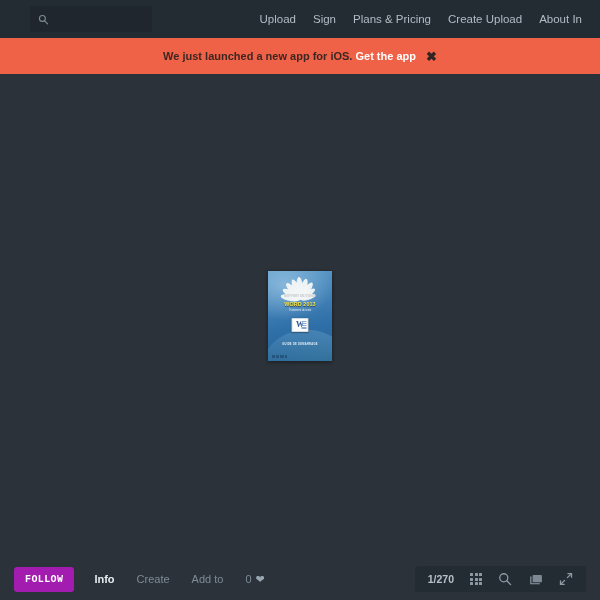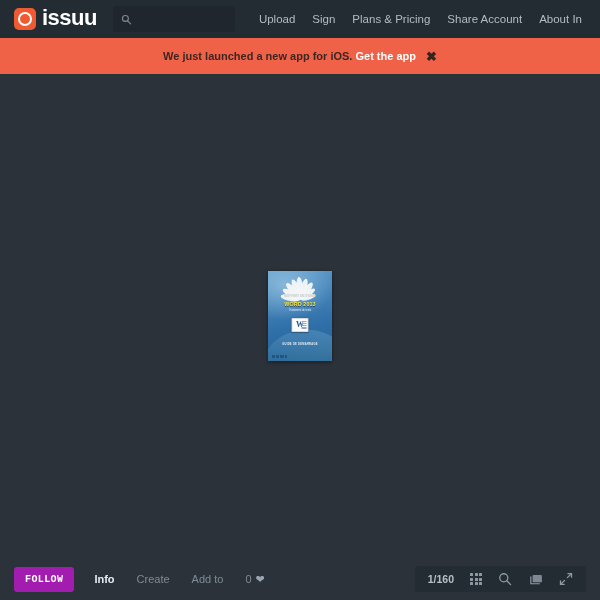--- a/index.html
+++ b/index.html
@@ -383,44 +383,36 @@
   }
   .grid-ic i { display: block; width: 3px; height: 3px; background: currentColor; border-radius: 0.5px; }
 </style>
 </head>
 <body>
 
 <div id="app">
 
   <div class="header">
 
-    <div class="brand">
-      <span class="logo-mark">
-        <span class="logo-ring">
-            <span class="logo-dot"></span>
-          </span>
-      </span>
-      <span class="brand-name">issuu</span>
-    </div>
 
     <div class="search-wrap">
       <span class="ic">
         <svg width="11" height="11" viewBox="0 0 16 16" fill="none" stroke="#7f8b95" stroke-width="1.6">
           <circle cx="6.4" cy="6.4" r="4.3"></circle>
           <line x1="9.6" y1="9.9" x2="14" y2="14.4" stroke-linecap="round"></line>
         </svg>
       </span>
       <input class="search-input" type="text" value="" placeholder="" style="">
     </div>
 
     <div class="nav">
       <a>Upload</a>
       <a>Sign</a>
       <a>Plans &amp; Pricing</a>
-      <a>Share Account</a>
+      <a>Create Upload</a>
       <a>About In</a>
     </div>
   </div>
 
   <div class="banner">
     <div class="banner-text">
       <span>We just launched a new app for iOS.</span>
       <span class="cta">Get the app</span>
     </div>
     <span class="banner-close">✖</span>
@@ -491,21 +483,21 @@
       <span class="bb-link">Create</span>
       <span class="bb-link">Add to</span>
 
       <span class="likes">
         <span>0</span>
         <span class="heart-ic">❤</span>
       </span>
     </div>
 
     <div class="viewer-controls">
-      <span class="page-count">1/160</span>
+      <span class="page-count">1/270</span>
 
       <span class="vc-icon">
         <span class="grid-ic">
             <i></i>
             <i></i>
             <i></i>
             <i></i>
             <i></i>
             <i></i>
             <i></i>

